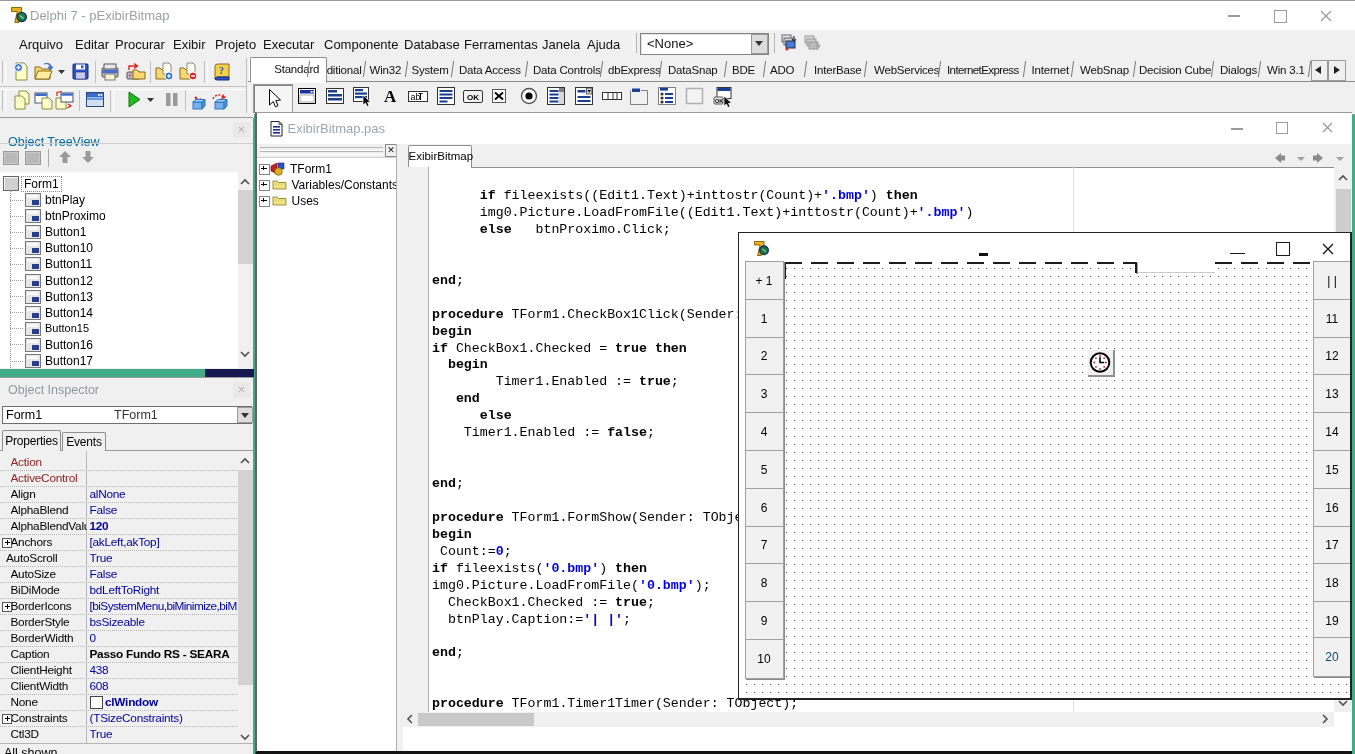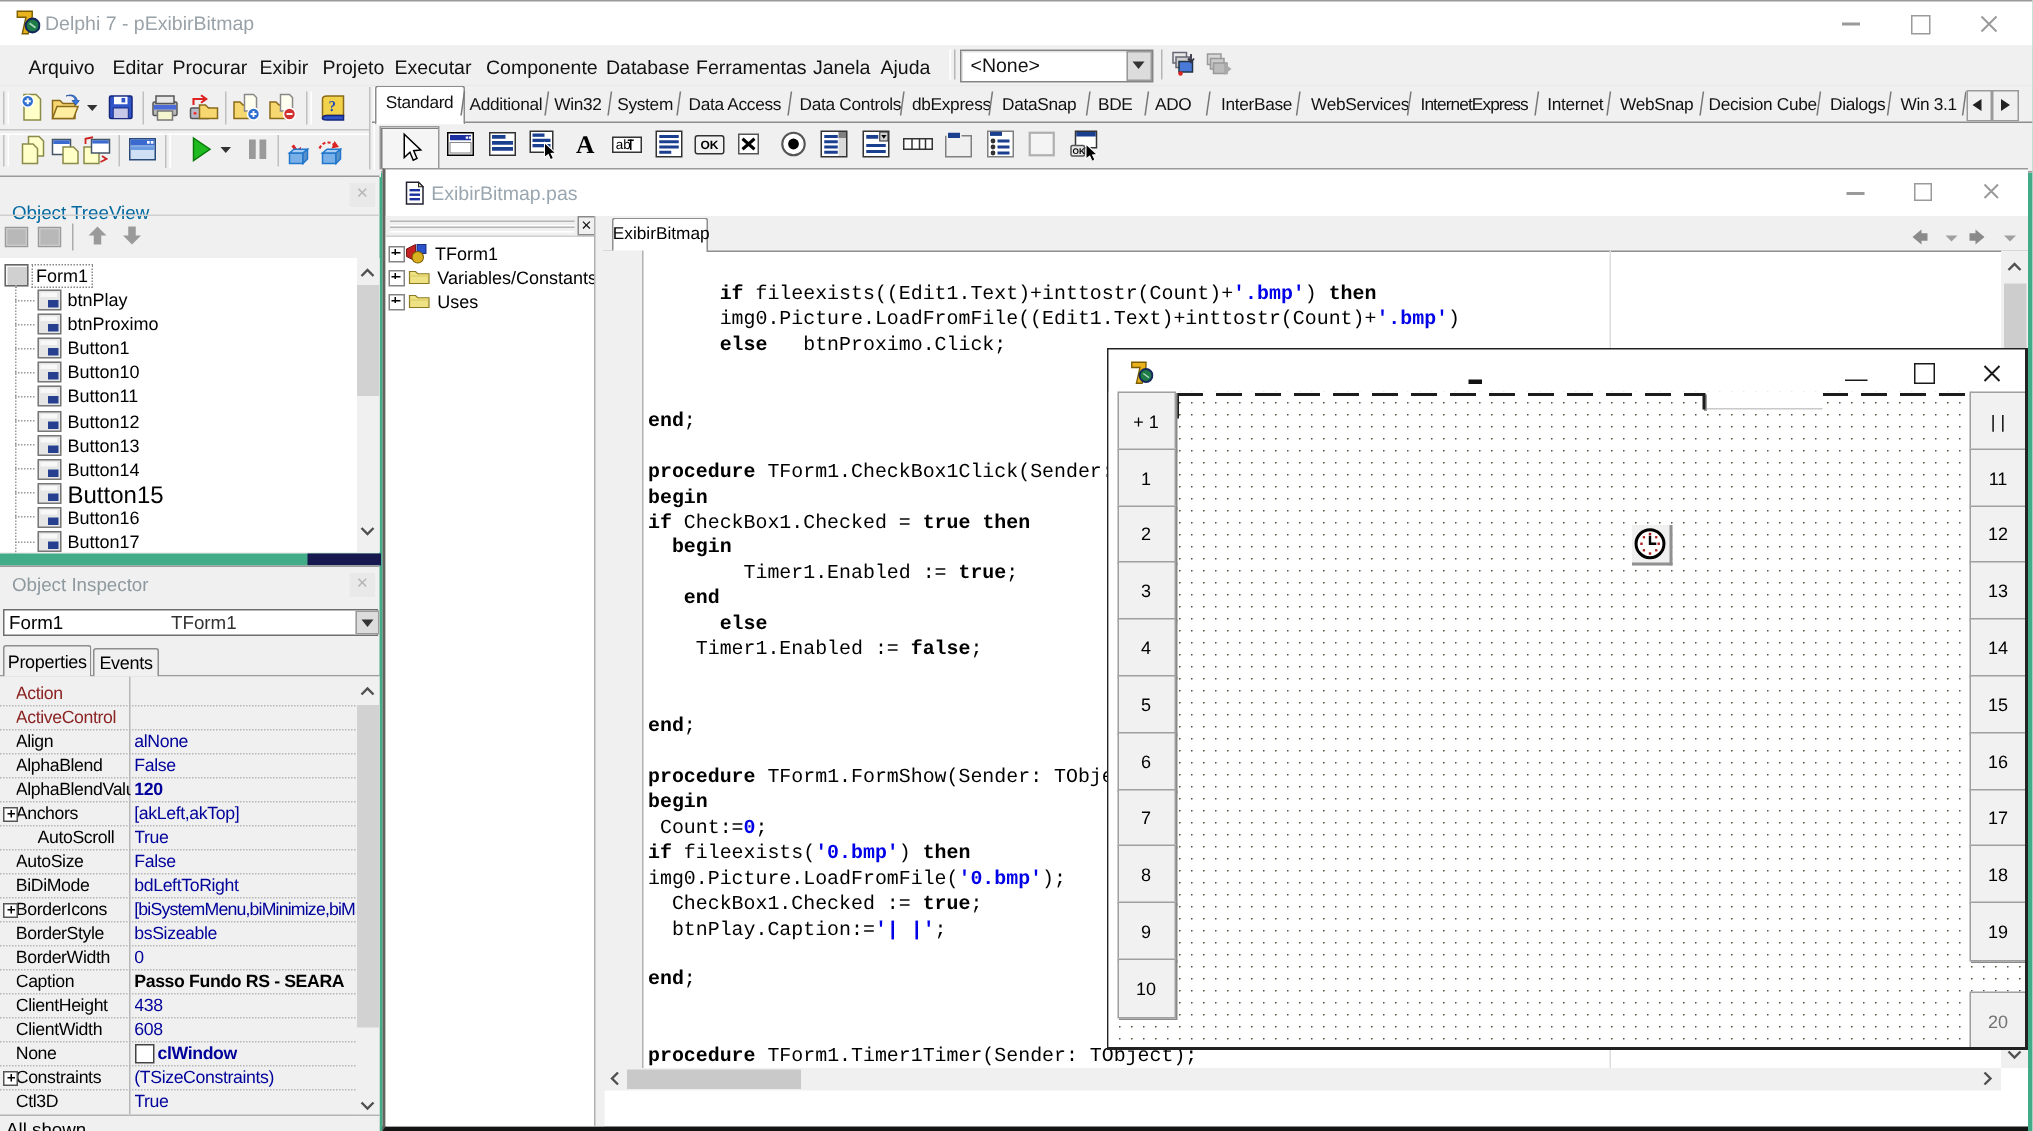--- a/index.html
+++ b/index.html
@@ -234,21 +234,21 @@
   <span class="abs" style="left:484px;top:7px;">BDE</span>
   <span class="abs" style="left:522px;top:7px;">ADO</span>
   <span class="abs" style="left:566px;top:7px;">InterBase</span>
   <span class="abs" style="left:588px;top:7px;margin-left:38px;">WebServices</span>
   <span class="abs" style="left:699px;top:7px;letter-spacing:-0.6px;">InternetExpress</span>
   <span class="abs" style="left:783.5px;top:7px;">Internet</span>
   <span class="abs" style="left:832px;top:7px;">WebSnap</span>
   <span class="abs" style="left:891px;top:7px;">Decision Cube</span>
   <span class="abs" style="left:972px;top:7px;">Dialogs</span>
   <span class="abs" style="left:1019px;top:7px;">Win 3.1</span>
-  <div class="abs" style="left:2px;top:0;width:57.5px;height:24px;background:#fff;border:1px solid #8c8c8c;border-bottom:1px solid #fff;border-radius:2px 2px 0 0;text-align:center;line-height:23px;">Standard</div>
+  <div class="abs" style="left:2px;top:0;width:57.5px;height:24px;background:#fff;border:1px solid #8c8c8c;border-bottom:1px solid #fff;border-radius:2px 2px 0 0;text-align:center;line-height:23px;padding-left:17px;">Standard</div>
   <div id="tabseps">
       <div class="abs" style="left: 59.5px; top: 4px; width: 1px; height: 16px; background: rgb(119, 119, 119); transform: skewX(-8deg);"></div>
       <div class="abs" style="left: 115.7px; top: 4px; width: 1px; height: 16px; background: rgb(119, 119, 119); transform: skewX(-8deg);"></div>
       <div class="abs" style="left: 157.7px; top: 4px; width: 1px; height: 16px; background: rgb(119, 119, 119); transform: skewX(-8deg);"></div>
       <div class="abs" style="left: 203.9px; top: 4px; width: 1px; height: 16px; background: rgb(119, 119, 119); transform: skewX(-8deg);"></div>
       <div class="abs" style="left: 277.7px; top: 4px; width: 1px; height: 16px; background: rgb(119, 119, 119); transform: skewX(-8deg);"></div>
       <div class="abs" style="left: 352.9px; top: 4px; width: 1px; height: 16px; background: rgb(119, 119, 119); transform: skewX(-8deg);"></div>
       <div class="abs" style="left: 412px; top: 4px; width: 1px; height: 16px; background: rgb(119, 119, 119); transform: skewX(-8deg);"></div>
       <div class="abs" style="left: 477px; top: 4px; width: 1px; height: 16px; background: rgb(119, 119, 119); transform: skewX(-8deg);"></div>
       <div class="abs" style="left: 515.5px; top: 4px; width: 1px; height: 16px; background: rgb(119, 119, 119); transform: skewX(-8deg);"></div>
@@ -621,21 +621,21 @@
       <div class="abs" style="left: 25px; top: 133.7px; width: 14px; height: 12px; background: rgb(230, 230, 230); border: 1px solid rgb(119, 119, 119);">
         <div class="abs" style="right:1px;bottom:1px;width:7px;height:5px;background:#26408f;"></div>
         <div class="abs" style="left:1px;top:1px;width:11px;height:3px;background:#f8f8f8;"></div>
       </div>
       <div class="abs" style="left: 45px; top: 133.7px; font-size: 12px; color: rgb(0, 0, 0);">Button14</div>
       <div class="abs" style="left: 10px; top: 156.3px; width: 13px; height: 1px; border-top: 1px dotted rgb(153, 153, 153);"></div>
       <div class="abs" style="left: 25px; top: 149.8px; width: 14px; height: 12px; background: rgb(230, 230, 230); border: 1px solid rgb(119, 119, 119);">
         <div class="abs" style="right:1px;bottom:1px;width:7px;height:5px;background:#26408f;"></div>
         <div class="abs" style="left:1px;top:1px;width:11px;height:3px;background:#f8f8f8;"></div>
       </div>
-      <div class="abs" style="left: 45px; top: 149.8px; font-size: 16px; color: rgb(0, 0, 0);">Button15</div>
+      <div class="abs" style="left: 45px; top: 149.8px; font-size: 11px; color: rgb(0, 0, 0);">Button15</div>
       <div class="abs" style="left: 10px; top: 172.4px; width: 13px; height: 1px; border-top: 1px dotted rgb(153, 153, 153);"></div>
       <div class="abs" style="left: 25px; top: 165.9px; width: 14px; height: 12px; background: rgb(230, 230, 230); border: 1px solid rgb(119, 119, 119);">
         <div class="abs" style="right:1px;bottom:1px;width:7px;height:5px;background:#26408f;"></div>
         <div class="abs" style="left:1px;top:1px;width:11px;height:3px;background:#f8f8f8;"></div>
       </div>
       <div class="abs" style="left: 45px; top: 165.9px; font-size: 12px; color: rgb(0, 0, 0);">Button16</div>
       <div class="abs" style="left: 10px; top: 188.5px; width: 13px; height: 1px; border-top: 1px dotted rgb(153, 153, 153);"></div>
       <div class="abs" style="left: 25px; top: 182px; width: 14px; height: 12px; background: rgb(230, 230, 230); border: 1px solid rgb(119, 119, 119);">
         <div class="abs" style="right:1px;bottom:1px;width:7px;height:5px;background:#26408f;"></div>
         <div class="abs" style="left:1px;top:1px;width:11px;height:3px;background:#f8f8f8;"></div>
@@ -690,21 +690,21 @@
       <div class="abs" style="left: 10.5px; top: 67.62px; width: 76px; height: 15px; overflow: hidden; white-space: nowrap; color: rgb(0, 0, 0);">AlphaBlendValue</div>
       <div class="abs" style="left: 89.5px; top: 67.62px; width: 147px; height: 15px; overflow: hidden; white-space: nowrap; color: rgb(0, 0, 155); font-weight: bold;">120</div>
       <div class="abs" style="left: 0px; top: 99.15px; width: 237px; height: 1px; border-top: 1px dotted rgb(181, 181, 181);"></div>
       <div class="abs" style="left: 10.5px; top: 83.65px; width: 76px; height: 15px; overflow: hidden; white-space: nowrap; color: rgb(0, 0, 0);">Anchors</div>
       <div class="abs" style="left: 2px; top: 86.65px; width: 8px; height: 8px; border: 1px solid rgb(85, 85, 85); background: rgb(255, 255, 255);">
         <div class="abs" style="left:1.5px;top:3.5px;width:5px;height:1px;background:#000;"></div>
         <div class="abs" style="left:3.5px;top:1.5px;width:1px;height:5px;background:#000;"></div>
       </div>
       <div class="abs" style="left: 89.5px; top: 83.65px; width: 147px; height: 15px; overflow: hidden; white-space: nowrap; color: rgb(0, 0, 155);">[akLeft,akTop]</div>
       <div class="abs" style="left: 0px; top: 115.18px; width: 237px; height: 1px; border-top: 1px dotted rgb(181, 181, 181);"></div>
-      <div class="abs" style="left: 25px; top: 99.68px; width: 76px; height: 15px; overflow: hidden; white-space: nowrap; color: rgb(0, 0, 0);">AutoScroll</div>
+      <div class="abs" style="left: 6px; top: 99.68px; width: 76px; height: 15px; overflow: hidden; white-space: nowrap; color: rgb(0, 0, 0);">AutoScroll</div>
       <div class="abs" style="left: 89.5px; top: 99.68px; width: 147px; height: 15px; overflow: hidden; white-space: nowrap; color: rgb(0, 0, 155);">True</div>
       <div class="abs" style="left: 0px; top: 131.21px; width: 237px; height: 1px; border-top: 1px dotted rgb(181, 181, 181);"></div>
       <div class="abs" style="left: 10.5px; top: 115.71px; width: 76px; height: 15px; overflow: hidden; white-space: nowrap; color: rgb(0, 0, 0);">AutoSize</div>
       <div class="abs" style="left: 89.5px; top: 115.71px; width: 147px; height: 15px; overflow: hidden; white-space: nowrap; color: rgb(0, 0, 155);">False</div>
       <div class="abs" style="left: 0px; top: 147.24px; width: 237px; height: 1px; border-top: 1px dotted rgb(181, 181, 181);"></div>
       <div class="abs" style="left: 10.5px; top: 131.74px; width: 76px; height: 15px; overflow: hidden; white-space: nowrap; color: rgb(0, 0, 0);">BiDiMode</div>
       <div class="abs" style="left: 89.5px; top: 131.74px; width: 147px; height: 15px; overflow: hidden; white-space: nowrap; color: rgb(0, 0, 155);">bdLeftToRight</div>
       <div class="abs" style="left: 0px; top: 163.27px; width: 237px; height: 1px; border-top: 1px dotted rgb(181, 181, 181);"></div>
       <div class="abs" style="left: 10.5px; top: 147.77px; width: 76px; height: 15px; overflow: hidden; white-space: nowrap; color: rgb(0, 0, 0);">BorderIcons</div>
       <div class="abs" style="left: 2px; top: 150.77px; width: 8px; height: 8px; border: 1px solid rgb(85, 85, 85); background: rgb(255, 255, 255);">
@@ -827,15 +827,15 @@
       <div class="abs" style="left: 573.5px; top: 217px; width: 37px; height: 37.8px; background: rgb(241, 241, 241); border: 1px solid rgb(160, 160, 160); box-shadow: rgb(138, 138, 138) 1px 1px 0px; display: flex; align-items: center; justify-content: center; font-size: 12px; color: rgb(0, 0, 0); z-index: 2;">15</div>
       <div class="abs" style="left: 5.5px; top: 254.8px; width: 37px; height: 37.8px; background: rgb(241, 241, 241); border: 1px solid rgb(160, 160, 160); box-shadow: rgb(138, 138, 138) 1px 1px 0px; display: flex; align-items: center; justify-content: center; font-size: 12px; color: rgb(0, 0, 0); z-index: 2;">6</div>
       <div class="abs" style="left: 573.5px; top: 254.8px; width: 37px; height: 37.8px; background: rgb(241, 241, 241); border: 1px solid rgb(160, 160, 160); box-shadow: rgb(138, 138, 138) 1px 1px 0px; display: flex; align-items: center; justify-content: center; font-size: 12px; color: rgb(0, 0, 0); z-index: 2;">16</div>
       <div class="abs" style="left: 5.5px; top: 292.6px; width: 37px; height: 37.8px; background: rgb(241, 241, 241); border: 1px solid rgb(160, 160, 160); box-shadow: rgb(138, 138, 138) 1px 1px 0px; display: flex; align-items: center; justify-content: center; font-size: 12px; color: rgb(0, 0, 0); z-index: 2;">7</div>
       <div class="abs" style="left: 573.5px; top: 292.6px; width: 37px; height: 37.8px; background: rgb(241, 241, 241); border: 1px solid rgb(160, 160, 160); box-shadow: rgb(138, 138, 138) 1px 1px 0px; display: flex; align-items: center; justify-content: center; font-size: 12px; color: rgb(0, 0, 0); z-index: 2;">17</div>
       <div class="abs" style="left: 5.5px; top: 330.4px; width: 37px; height: 37.8px; background: rgb(241, 241, 241); border: 1px solid rgb(160, 160, 160); box-shadow: rgb(138, 138, 138) 1px 1px 0px; display: flex; align-items: center; justify-content: center; font-size: 12px; color: rgb(0, 0, 0); z-index: 2;">8</div>
       <div class="abs" style="left: 573.5px; top: 330.4px; width: 37px; height: 37.8px; background: rgb(241, 241, 241); border: 1px solid rgb(160, 160, 160); box-shadow: rgb(138, 138, 138) 1px 1px 0px; display: flex; align-items: center; justify-content: center; font-size: 12px; color: rgb(0, 0, 0); z-index: 2;">18</div>
       <div class="abs" style="left: 5.5px; top: 368.2px; width: 37px; height: 37.8px; background: rgb(241, 241, 241); border: 1px solid rgb(160, 160, 160); box-shadow: rgb(138, 138, 138) 1px 1px 0px; display: flex; align-items: center; justify-content: center; font-size: 12px; color: rgb(0, 0, 0); z-index: 2;">9</div>
       <div class="abs" style="left: 573.5px; top: 368.2px; width: 37px; height: 37.8px; background: rgb(241, 241, 241); border: 1px solid rgb(160, 160, 160); box-shadow: rgb(138, 138, 138) 1px 1px 0px; display: flex; align-items: center; justify-content: center; font-size: 12px; color: rgb(0, 0, 0); z-index: 2;">19</div>
       <div class="abs" style="left: 5.5px; top: 406px; width: 37px; height: 37.8px; background: rgb(241, 241, 241); border: 1px solid rgb(160, 160, 160); box-shadow: rgb(138, 138, 138) 1px 1px 0px; display: flex; align-items: center; justify-content: center; font-size: 12px; color: rgb(0, 0, 0); z-index: 2;">10</div>
-      <div class="abs" style="left: 573.5px; top: 428px; width: 37px; height: 37.8px; background: rgb(241, 241, 241); border: 1px solid rgb(160, 160, 160); box-shadow: rgb(138, 138, 138) 1px 1px 0px; display: flex; align-items: center; justify-content: center; font-size: 12px; color: #737373; z-index: 2;">20</div>
+      <div class="abs" style="left: 573.5px; top: 404px; width: 37px; height: 37.8px; background: rgb(241, 241, 241); border: 1px solid rgb(160, 160, 160); box-shadow: rgb(138, 138, 138) 1px 1px 0px; display: flex; align-items: center; justify-content: center; font-size: 12px; color: #0c4a6e; z-index: 2;">20</div>
     </div>
 </div>
 
 </body></html>

